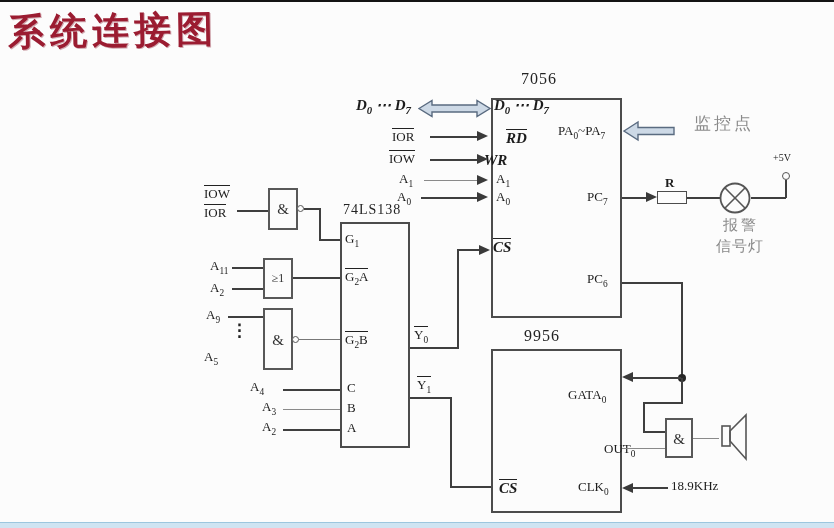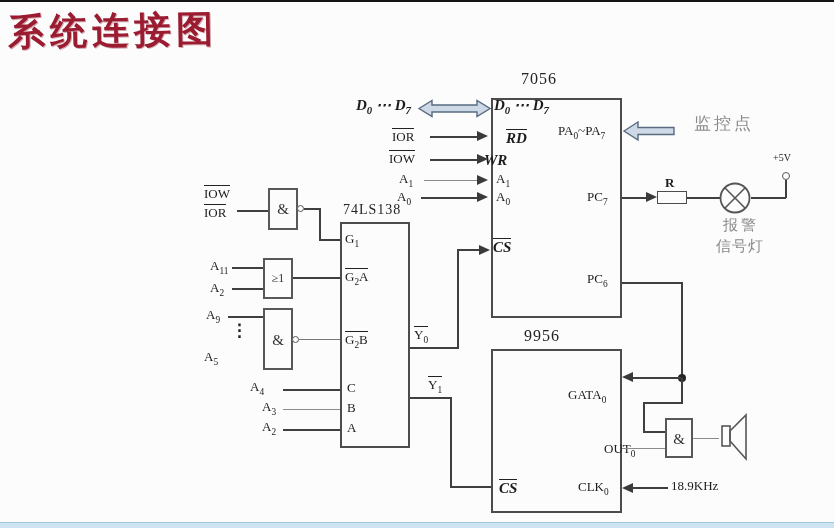--- a/index.html
+++ b/index.html
@@ -93,21 +93,21 @@
   <div class="lbl" style="left:262px;top:400px"><span><span>A</span><sub>3</sub></span></div>
   <div class="lbl" style="left:262px;top:420px"><span><span>A</span><sub>2</sub></span></div>
 
   <div class="lbl" style="left:345px;top:232px"><span><span>G</span><sub>1</sub></span></div>
   <div class="lbl" style="left:345px;top:268px"><span class="ovl"><span>G</span><sub>2</sub><span>A</span></span></div>
   <div class="lbl" style="left:345px;top:331px"><span class="ovl"><span>G</span><sub>2</sub><span>B</span></span></div>
   <div class="lbl" style="left:347px;top:381px"><span><span>C</span></span></div>
   <div class="lbl" style="left:347px;top:401px"><span><span>B</span></span></div>
   <div class="lbl" style="left:347px;top:421px"><span><span>A</span></span></div>
   <div class="lbl" style="left:414px;top:326px"><span class="ovl"><span>Y</span><sub>0</sub></span></div>
-  <div class="lbl" style="left:428px;top:376px"><span class="ovl"><span>Y</span><sub>1</sub></span></div>
+  <div class="lbl" style="left:417px;top:376px"><span class="ovl"><span>Y</span><sub>1</sub></span></div>
 
   <div class="lbl bi big" style="left:356px;top:97px"><span><span>D</span><sub>0</sub><span> ⋯ </span><span>D</span><sub>7</sub></span></div>
   <div class="lbl" style="left:392px;top:128px"><span class="ovl"><span>IOR</span></span></div>
   <div class="lbl" style="left:389px;top:150px"><span class="ovl"><span>IOW</span></span></div>
   <div class="lbl" style="left:399px;top:172px"><span><span>A</span><sub>1</sub></span></div>
   <div class="lbl" style="left:397px;top:190px"><span><span>A</span><sub>0</sub></span></div>
 
   <div class="lbl bi big" style="left:494px;top:97px"><span><span>D</span><sub>0</sub><span> ⋯ </span><span>D</span><sub>7</sub></span></div>
   <div class="lbl bi big" style="left:506px;top:129px"><span class="ovl"><span>RD</span></span></div>
   <div class="lbl bi big" style="left:484px;top:152px"><span><span>WR</span></span></div>

